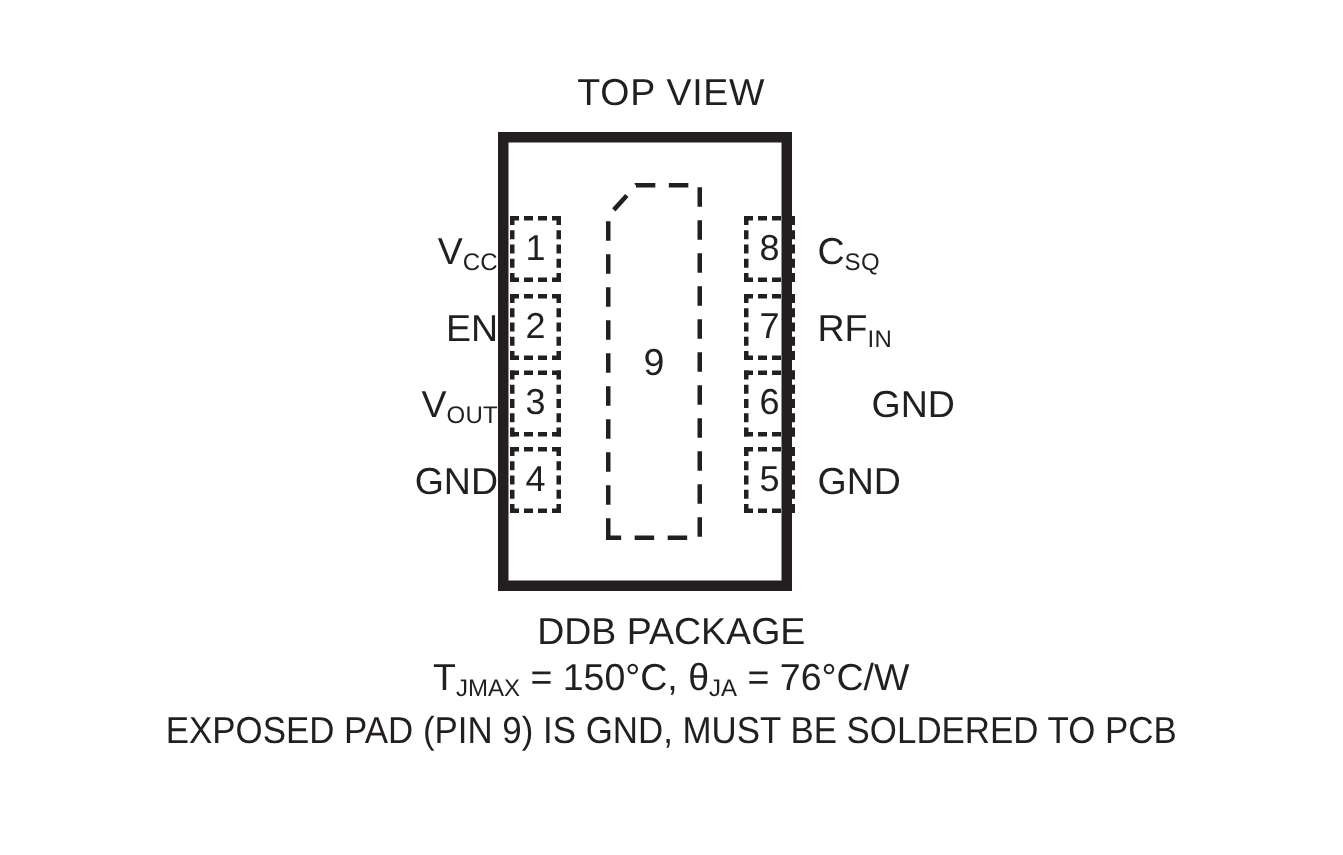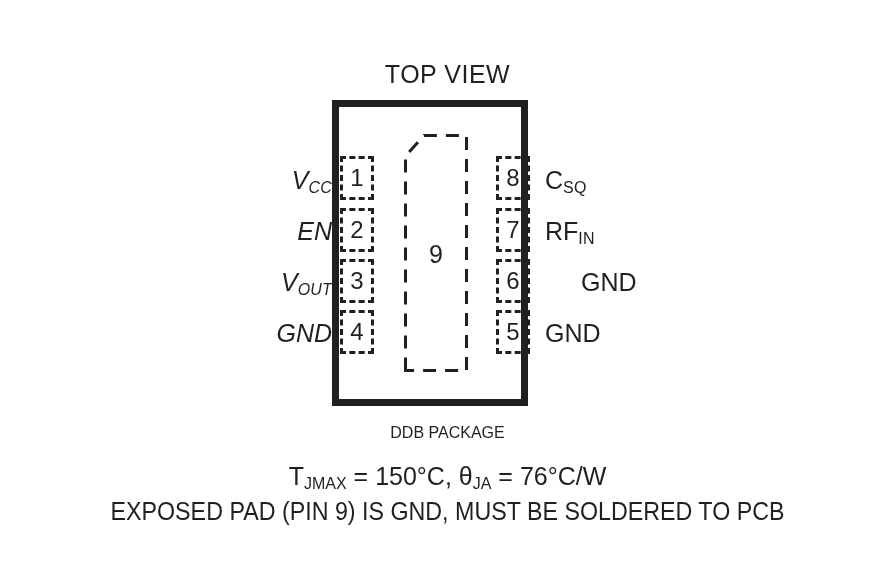--- a/index.html
+++ b/index.html
@@ -11,21 +11,21 @@
     width: 895px;
     height: 570px;
     position: relative;
     font-family: "Liberation Sans", sans-serif;
     color: #231f20;
     overflow: hidden;
   }
 
   .stage {
     position: absolute;
-    left: 0; top: 16px;
+    left: 0; top: 4px;
     width: 895px;
     height: 530px;
   }
 
   
   #top-view-title {
     position: absolute;
     left: 0;
     top: 44px;
     width: 895px;
@@ -86,21 +86,20 @@
   .pin-label sub {
     font-size: 0.64em;
     vertical-align: baseline;
     position: relative;
     top: 0.23em;
     letter-spacing: 0.2px;
   }
   .label-left {
     right: 563px;  
     text-align: right;
-    font-style: italic;
   }
   .label-right {
     left: 545px;
     text-align: right;
   }
   .lrow1 { top: 152px; }
   .lrow2 { top: 203px; }
   .lrow3 { top: 254px; margin-left: 36px; }
   .lrow4 { top: 305px; }
 
@@ -144,31 +143,30 @@
     color: #231f20;
     white-space: nowrap;
   }
   .caption-line sub {
     font-size: 0.64em;
     vertical-align: baseline;
     position: relative;
     top: 0.23em;
   }
   #caption-package {
-    font-size: 16px;
+    font-size: 25px;
     line-height: 30px;
   }
   #caption-leads {
     font-size: 25px;
     line-height: 32px;
   }
   #caption-thermal {
     font-size: 25px;
     line-height: 32px;
-    margin-top: 12px;
   }
   #caption-exposed {
     font-size: 25px;
     line-height: 30px;
     transform: scaleX(0.93);
     transform-origin: center center;
   }
   .mult { font-size: 0.82em; }
 </style>
 </head>

